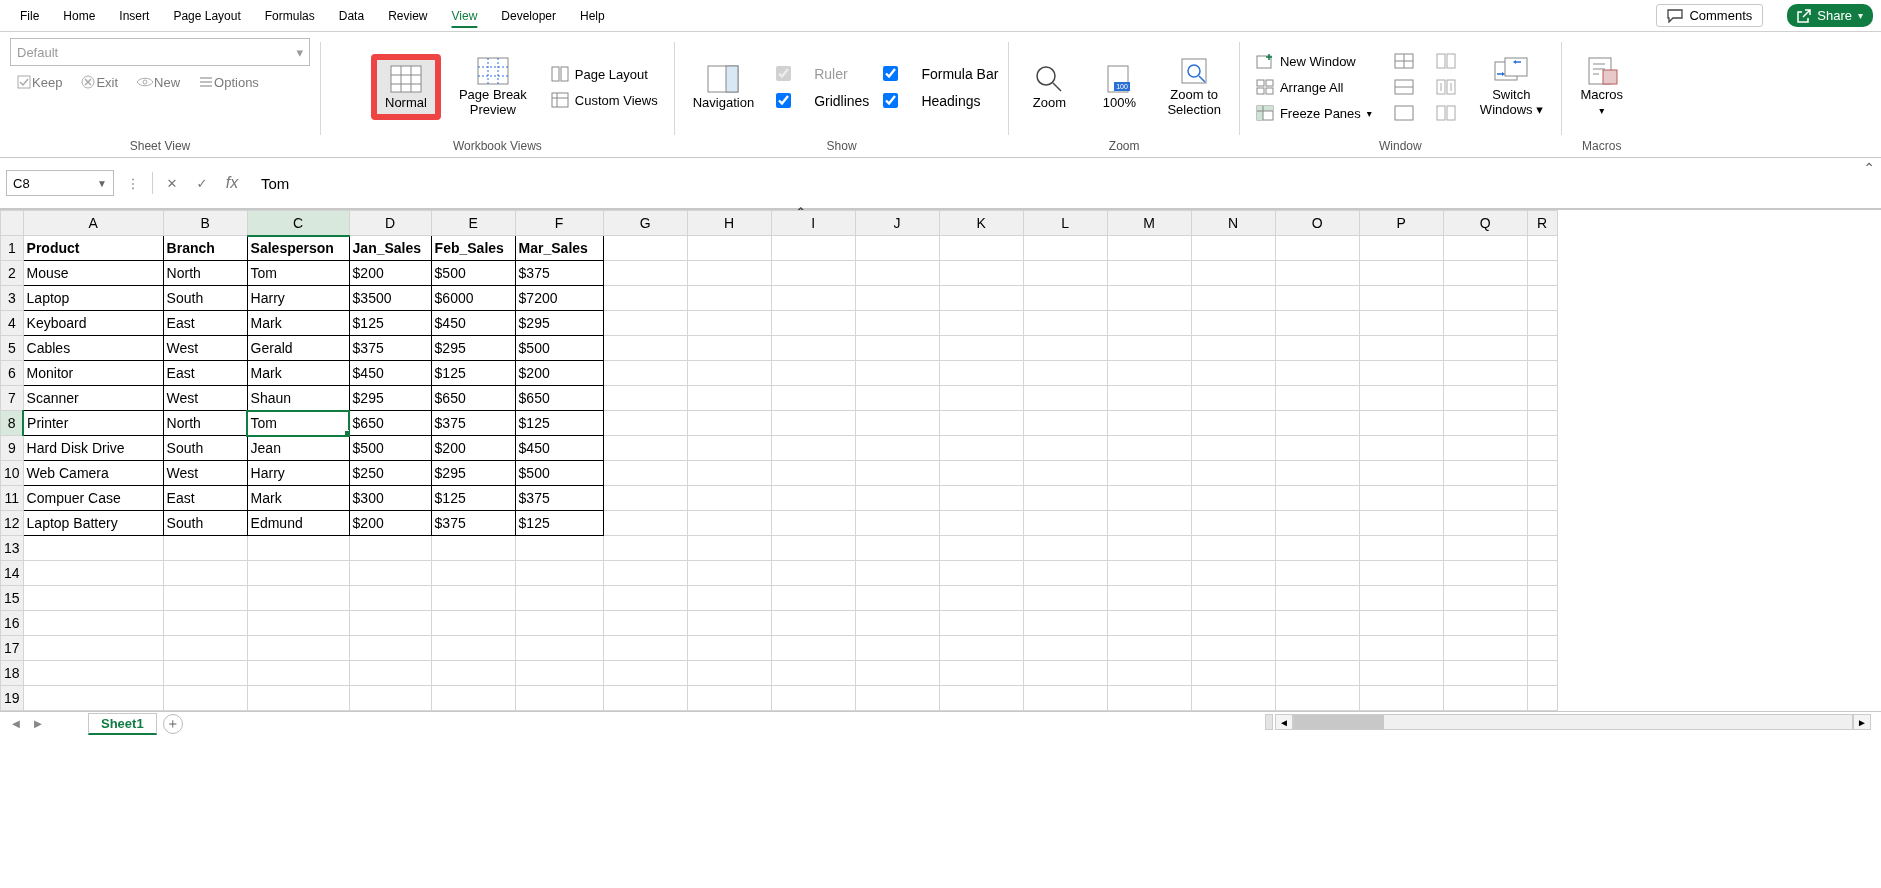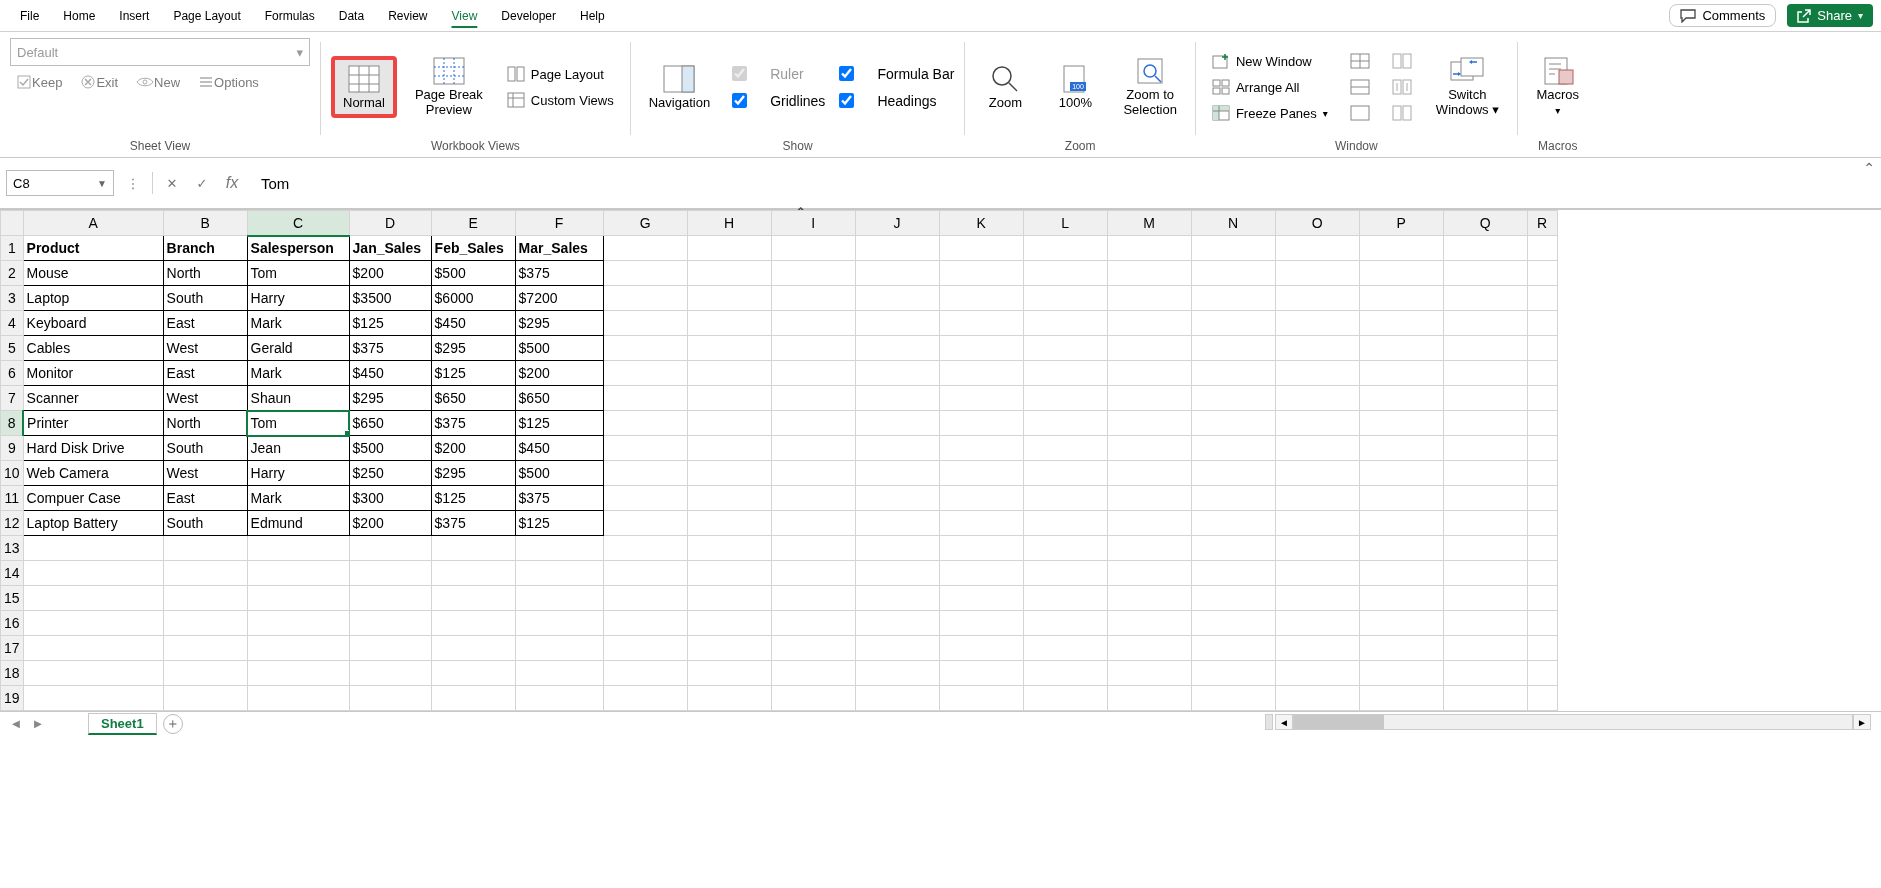--- a/index.html
+++ b/index.html
@@ -2,35 +2,35 @@
 <html><head>
 <meta charset="utf-8">
 <style>
   * { box-sizing: border-box; }
   html, body { margin:0; padding:0; font-family: "Segoe UI", Arial, sans-serif; font-size:13px; background:#fff; color:#000; width:1881px; }
   
   .menubar { display:flex; align-items:center; height:32px; padding:0 8px; border-bottom:1px solid #d0d0d0;}
   .menubar .menu-item { padding:4px 12px; font-size:12px; cursor:pointer;}
   .menubar .menu-item.active { color:#107c41; text-decoration: underline; text-decoration-color:#107c41; text-underline-offset:6px; text-decoration-thickness:2px;}
   .menubar .spacer { flex:1; }
-  .comments-btn { display:flex; align-items:center; gap:6px; border:1px solid #c8c8c8; padding:3px 10px; border-radius:8px; margin-right:11px; cursor:pointer;}
-  .share-btn { display:flex; align-items:center; gap:6px; background:#107c41; color:#fff; padding:4px 10px; border-radius:4px; cursor:pointer;}
+  .comments-btn { display:flex; align-items:center; gap:6px; border:1px solid #c8c8c8; padding:3px 10px; border-radius:3px; margin-right:24px; cursor:pointer;}
+  .share-btn { display:flex; align-items:center; gap:6px; background:#107c41; color:#fff; padding:4px 10px; border-radius:10px; cursor:pointer;}
   .share-btn .chev { font-size:10px; opacity:.9;}
   
   .ribbon { display:flex; align-items:stretch; height:126px; border-bottom:1px solid #c8c8c8; padding-top:6px;}
   .group { display:flex; flex-direction:column; align-items:center; padding:0 10px;}
   .group-body { display:flex; align-items:center; gap:10px; flex:1;}
   .group-label { font-size:12px; color:#555; padding:3px 0 4px;}
   .sep { width:1px; background:#d8d8d8; margin:4px 0 22px;}
   .stack { display:flex; flex-direction:column; gap:6px; }
   .hrow { display:flex; align-items:center; gap:6px;}
   .btn-sm { display:flex; align-items:center; gap:0; padding:2px 6px; color:#7a7a7a; cursor:default;}
   .styles-combo { width:300px; height:28px; border:1px solid #bcbcbc; display:flex; align-items:center; justify-content:space-between; padding:0 6px; background:#fff; color:#9a9a9a;}
   .bigbtn { display:flex; flex-direction:column; align-items:center; justify-content:flex-start; padding:4px 8px; border-radius:4px; cursor:pointer; min-width:60px;}
-  .bigbtn.selected { background:#e6e6e6; border:4px solid #ef4444;}
+  .bigbtn.selected { background:#e6e6e6; border:6px solid #ef4444;margin-left:40px;}
   .bigbtn .lbl { font-size:13px; text-align:center; line-height:1.15; margin-top:2px;}
   .smallbtn { display:flex; align-items:center; gap:6px; padding:2px 6px; cursor:pointer;}
   .chk { display:flex; align-items:center; gap:20px; font-size:14px;}
   input[type=checkbox]{ width:15px; height:15px;}
   svg { display:block; }
   
   .fbar-row { display:flex; align-items:center; height:52px; border-bottom:2px solid #c8c8c8; padding:0 6px; gap:8px; position:relative;}
   .name-box { width:108px; height:26px; border:1px solid #bcbcbc; display:flex; align-items:center; justify-content:space-between; padding:0 6px;}
   .fb-btn { width:22px; height:22px; display:flex; align-items:center; justify-content:center; color:#777; border-radius:3px;}
   .fb-sep { width:1px; height:22px; background:#d0d0d0;}

